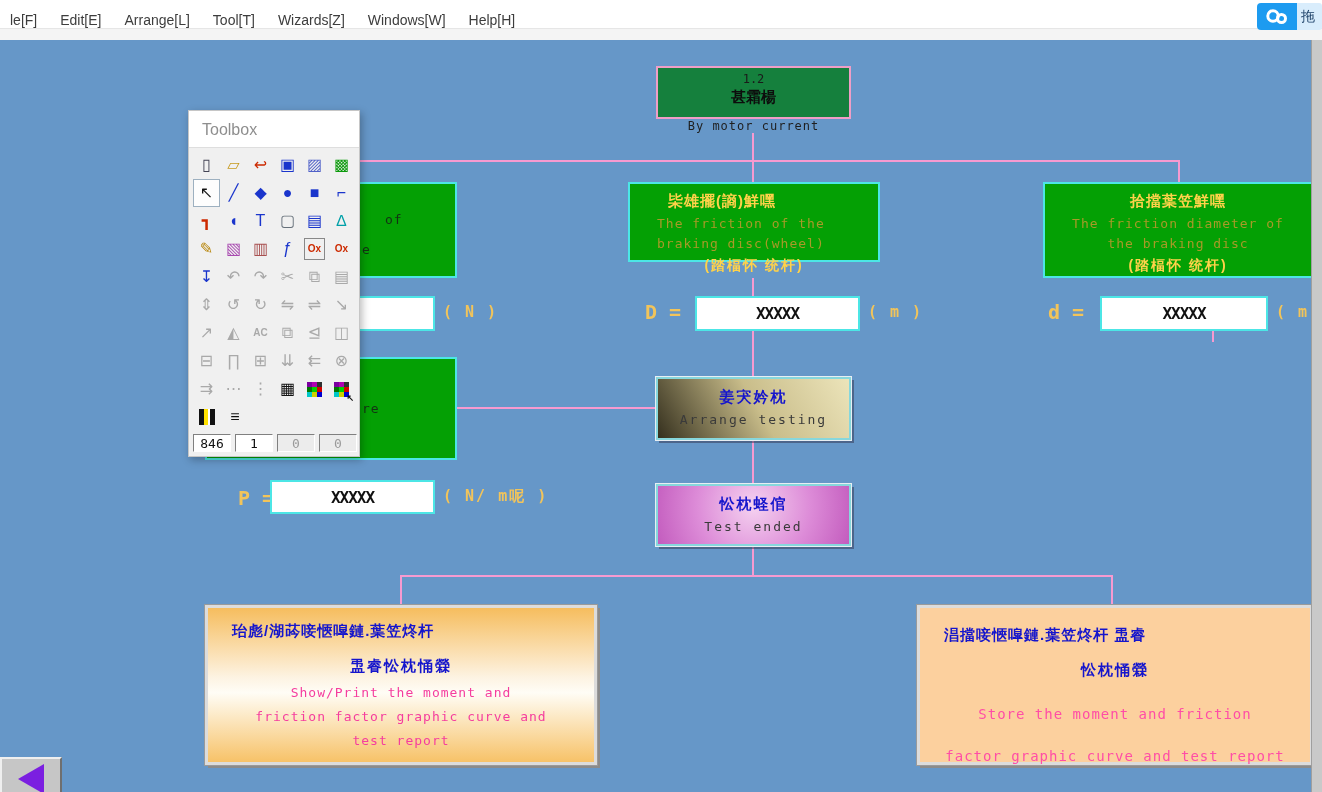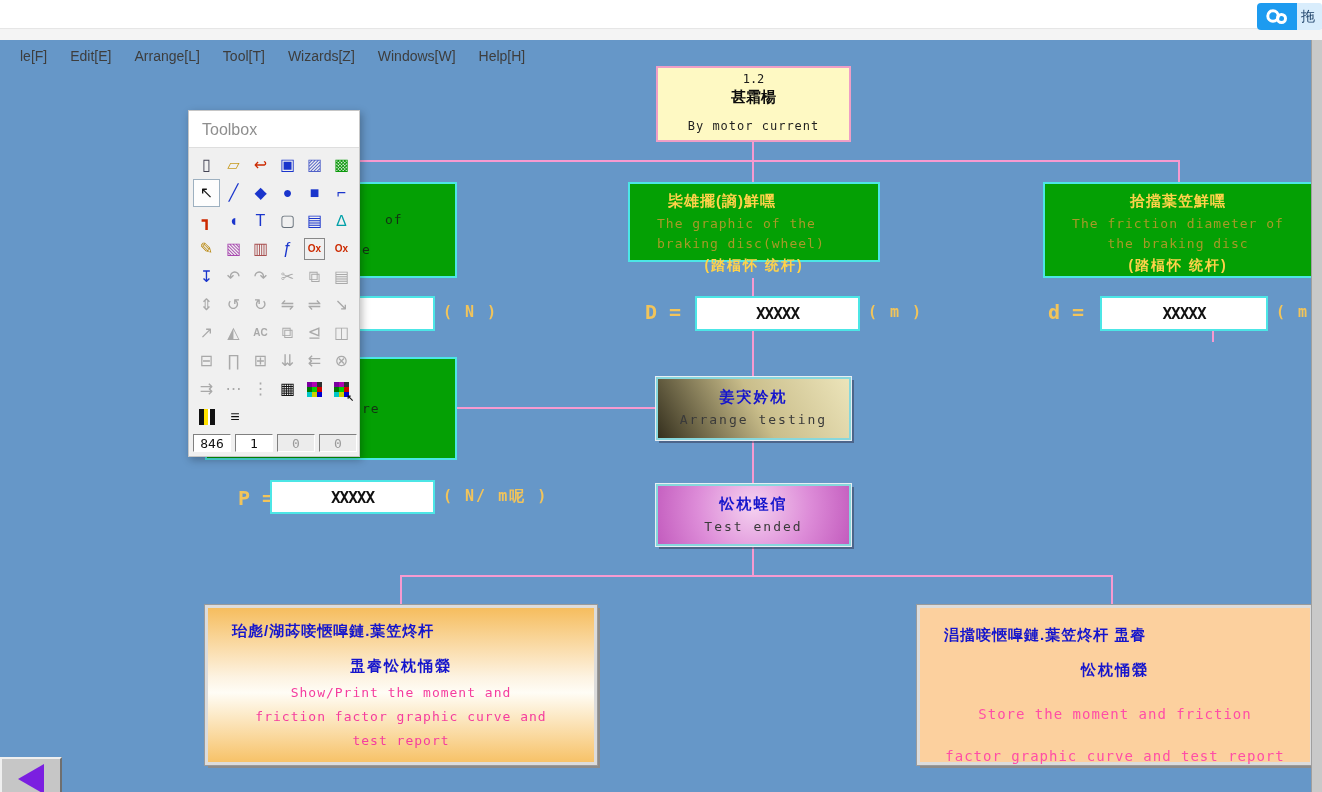--- a/index.html
+++ b/index.html
@@ -1,33 +1,33 @@
 <!DOCTYPE html>
 <html><head>
 <meta charset="utf-8">
 <style>
   * { margin:0; padding:0; box-sizing:border-box; }
   html,body { width:1322px; height:792px; overflow:hidden; font-family:"Liberation Sans", sans-serif; background:#fff; }
 
   
   #menubar { position:absolute; top:0; left:0; width:1322px; height:28px; background:#ffffff; z-index:40; }
-  .menu-items { display:flex; align-items:flex-start; height:28px; padding-left:20px;margin-top:48px; }
+  .menu-items { display:flex; align-items:flex-end; height:28px; padding-left:10px; }
   .menu-item { font-size:14px; color:#3d3d3d; margin-right:23px; cursor:default; white-space:nowrap; }
   #chrome-strip { position:absolute; top:28px; left:0; width:1322px; height:12px; background:#f4f4f4; border-top:1px solid #e6e6e6; z-index:39; }
 
   #baidu-btn { position:absolute; top:3px; left:1257px; width:40px; height:27px; background:#1d9bf0; border-radius:4px 0 0 4px; z-index:45; display:flex; align-items:center; justify-content:center; }
   #baidu-chip { position:absolute; top:3px; left:1297px; width:25px; height:27px; background:#d9edfc; border-radius:0 3px 3px 0; z-index:45; display:flex; align-items:center; font-size:14px; color:#1b3f66; padding-left:4px; overflow:hidden; }
 
   
   #canvas { position:absolute; top:40px; left:0; width:1322px; height:752px; background:#6697c8; overflow:hidden; }
   .pl { position:absolute; background:#f79ad0; z-index:1; }
 
   
   .fbox { position:absolute; z-index:2; }
-  #top-box { left:656px; top:26px; width:195px; height:76px; background:#fef9c3; border:2px solid #ef9ec6; text-align:center; padding-top:4px; }
+  #top-box { left:656px; top:26px; width:195px; height:53px; background:#15803d; border:2px solid #ef9ec6; text-align:center; padding-top:4px; }
   #top-box .l1 { font:12px "DejaVu Sans Mono", monospace; color:#1a1a1a; }
   #top-box .l2 { font:bold 15px "Liberation Sans", sans-serif; color:#0d0d0d; margin:2px 0 12px; }
   #top-box .l3 { font:12px "DejaVu Sans Mono", monospace; color:#1f1f1f; letter-spacing:1px; }
 
   .gbox { background:#04a004; border:2px solid #4ce6e6; }
   #green-l1 { left:205px; top:142px; width:252px; height:96px; }
   #green-l2 { left:205px; top:317px; width:252px; height:103px; }
   .gfrag { position:absolute; font:13px "DejaVu Sans Mono", monospace; color:#143214; letter-spacing:1px; }
   #green-mid { left:628px; top:142px; width:252px; height:80px; padding:8px 0 0 0; }
   #green-right { left:1043px; top:142px; width:270px; height:96px; padding:8px 0 0 0; text-align:center; }
@@ -128,21 +128,21 @@
     <div class="l3">By motor current</div>
   </div>
 
   <div id="green-l1" class="fbox gbox">
     <span class="gfrag" style="left:178px; top:28px;">of</span>
     <span class="gfrag" style="left:155px; top:58px;">e</span>
   </div>
 
   <div id="green-mid" class="fbox gbox">
     <div class="gtitle">枈雄擺(謪)鮮嘿</div>
-    <div class="gen">The graphic of the</div>
+    <div class="gen">The friction of the</div>
     <div class="gen">braking disc(wheel)</div>
     <div class="gbottom">(踏楅怀 统杆)</div>
   </div>
 
   <div id="green-right" class="fbox gbox">
     <div class="gtitle">拾擋葉笠鮮嘿</div>
     <div class="gen">The friction diameter of</div>
     <div class="gen">the braking disc</div>
     <div class="gbottom">(踏楅怀 统杆)</div>
   </div>

